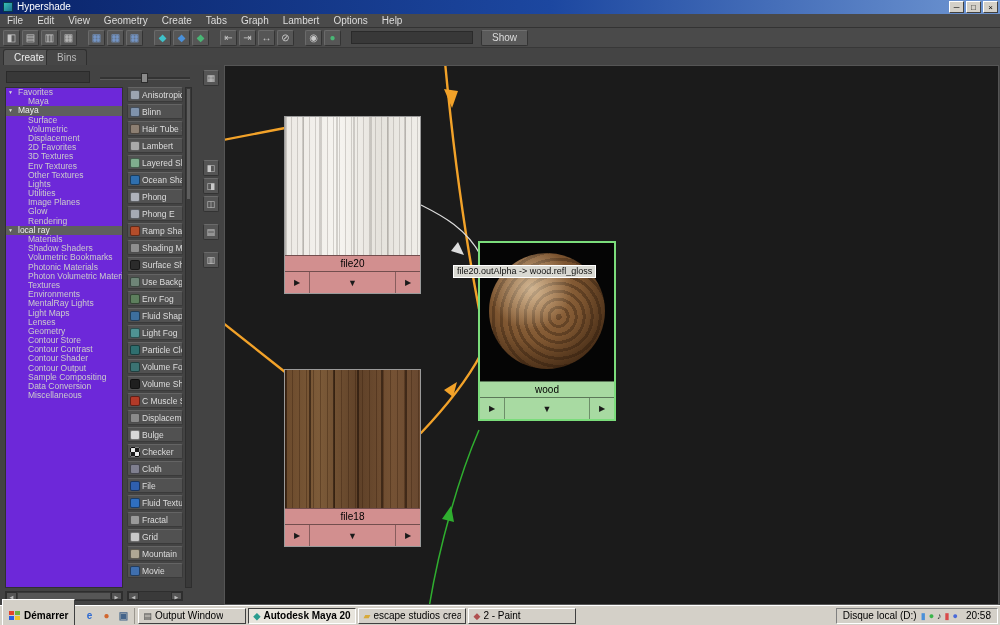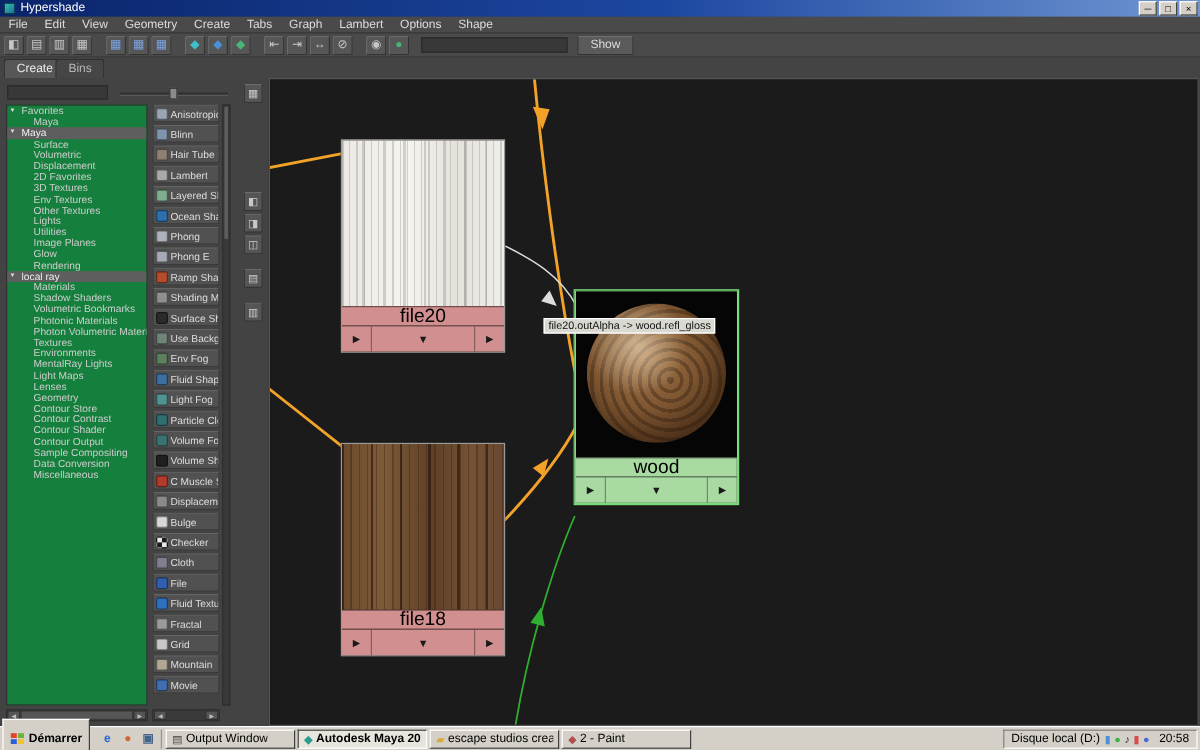--- a/index.html
+++ b/index.html
@@ -45,21 +45,21 @@
     background:#515151; color:#d5d5d5; border:1px solid #2c2c2c; border-bottom:none; border-radius:3px 3px 0 0; }
 
   
   .left-panel { position:absolute; left:0; top:65px; width:198px; height:540px; background:#434343; }
   .filter-input { position:absolute; left:6px; top:6px; width:84px; height:12px; background:#383838;
     border:1px solid #2a2a2a; }
   .slider { position:absolute; left:100px; top:8px; width:90px; height:10px; }
   .slider-track { position:absolute; left:0; top:4px; width:100%; height:3px; background:#333; border-bottom:1px solid #5a5a5a; }
   .slider-thumb { position:absolute; left:45%; top:0; width:7px; height:10px; background:#8a8a8a; border:1px solid #2c2c2c; }
 
-  .tree { position:absolute; left:5px; top:22px; width:118px; height:501px; background:#15803d;
+  .tree { position:absolute; left:5px; top:22px; width:118px; height:501px; background:#6d28d9;
     border:1px solid #303030; overflow:hidden; }
   .tree-row { position:relative; height:9.2px; line-height:9.2px; font-size:8.5px; color:#ccc; padding-left:12px;
     white-space:nowrap; }
   .tree-row.selected { background:#5e5e5e; color:#efefef; }
   .tree-arrow { position:absolute; left:2px; top:0; font-size:5px; line-height:9.2px; color:#ddd; visibility:hidden; }
   .tree-arrow.shown { visibility:visible; }
   .tree-label.child { padding-left:10px; }
 
   .hscroll { position:absolute; height:10px; background:#3a3a3a; border:1px solid #2e2e2e; display:flex; align-items:stretch; }
   .tree-hscroll { left:5px; top:526px; width:118px; }
@@ -90,21 +90,21 @@
     border:1px solid #555; overflow:hidden; }
   .wires { position:absolute; left:0; top:0; z-index:1; }
   .w-or { fill:none; stroke:var(--wire-orange); stroke-width:2.4; stroke-linecap:round; }
   .w-wh { fill:none; stroke:var(--wire-white); stroke-width:1.2; }
   .w-gr { fill:none; stroke:var(--wire-green); stroke-width:1.5; }
   .a-or { fill:var(--wire-orange); } .a-wh { fill:var(--wire-white); } .a-gr { fill:var(--wire-green); }
 
   .node { position:absolute; width:137px; z-index:2; border:1px solid #9a9a9a; background:#000; }
   .node.selected { border-color:var(--selection-green); box-shadow:0 0 0 1px var(--selection-green); }
   .swatch { width:135px; height:138px; position:relative; }
-  .nlabel { height:16px; text-align:center; font-size:16px; line-height:16px; color:#000;
+  .nlabel { height:16px; text-align:center; font-size:10px; line-height:16px; color:#000;
     border-top:1px solid rgba(0,0,0,.45); }
   .nfooter { height:22px; display:flex; border-top:1px solid rgba(0,0,0,.45); }
   .pinkbar { background:var(--file-node-bar); }
   .greenbar { background:var(--wood-node-bar); }
   .ncell { width:24px; display:flex; align-items:center; justify-content:center; font-size:8px; color:#1a1a1a; }
   .ncell.mid { flex:1; border-left:1px solid rgba(0,0,0,.35); border-right:1px solid rgba(0,0,0,.35); font-size:9px; }
 
   .tex-file20 { background:
     repeating-linear-gradient(90deg, rgba(150,145,140,.38) 0 1px, rgba(0,0,0,0) 1px 6px),
     repeating-linear-gradient(90deg, rgba(115,110,105,.28) 0 2px, rgba(0,0,0,0) 2px 17px),
@@ -172,21 +172,21 @@
       <span class="menu-item">Create</span>
 
       <span class="menu-item">Tabs</span>
 
       <span class="menu-item">Graph</span>
 
       <span class="menu-item">Lambert</span>
 
       <span class="menu-item">Options</span>
 
-      <span class="menu-item">Shape</span>
+      <span class="menu-item">Help</span>
     </div>
 
   <div class="toolbar">
     <span class="tb-btns">
 
         <button class="tb-btn" style="color: rgb(200, 200, 200);">◧</button>
 
         <button class="tb-btn" style="color: rgb(200, 200, 200);">▤</button>
 
         <button class="tb-btn" style="color: rgb(200, 200, 200);">▥</button>

